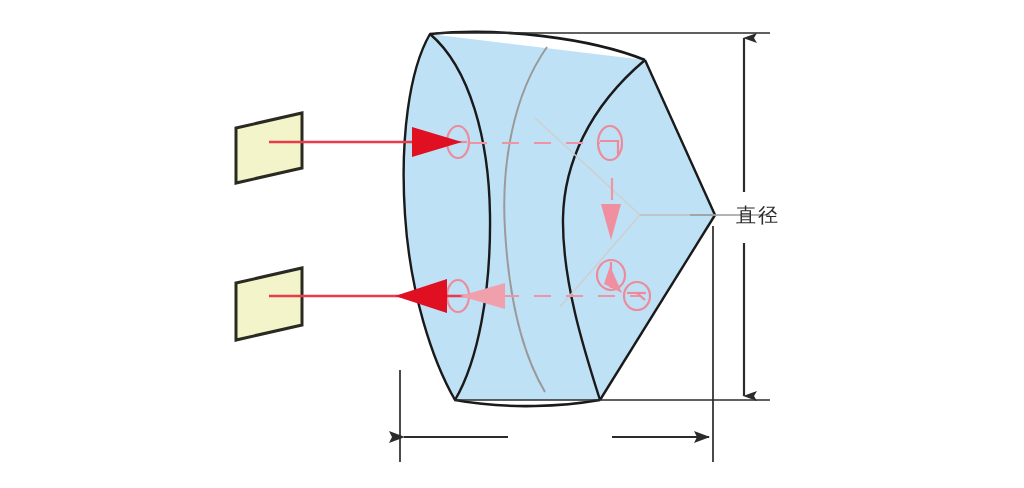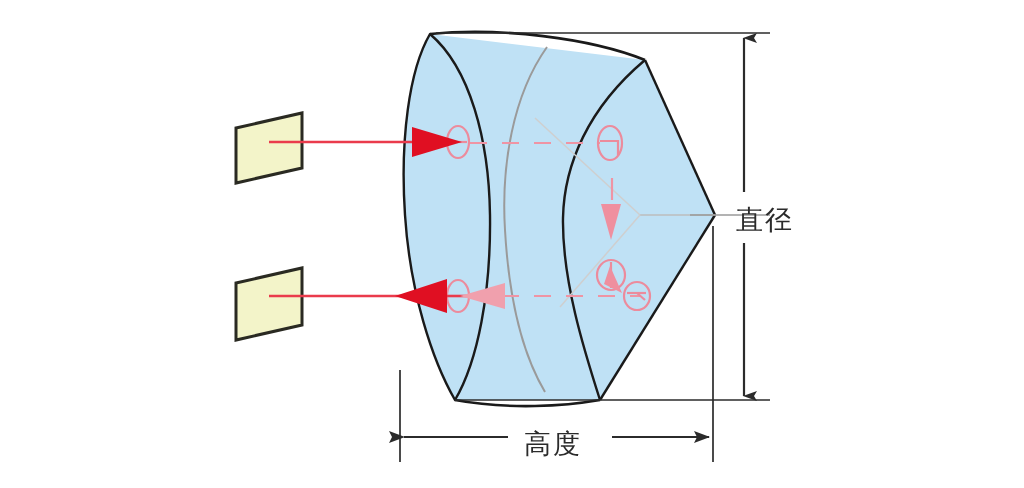--- a/index.html
+++ b/index.html
@@ -1,20 +1,20 @@
 <!DOCTYPE html>
 <html><head>
 <meta charset="utf-8">
 <style>
   html,body{margin:0;padding:0;background:#ffffff;}
   body{width:1024px;height:488px;overflow:hidden;
        font-family:"Liberation Sans","DejaVu Sans",sans-serif;}
   #stage{position:relative;width:1024px;height:488px;background:#fff;}
   #stage svg{position:absolute;left:0;top:0;}
-  .lbl{position:absolute;color:#2b2b2b;font-size:27px;letter-spacing:2px;
+  .lbl{position:absolute;color:#2b2b2b;font-size:20px;letter-spacing:2px;
        font-family:"DejaVu Sans","Liberation Sans",sans-serif;white-space:nowrap;}
   #lbl-diameter{left:736px;top:202px;}
   #lbl-height{left:524px;top:426px;}
 </style>
 </head>
 <body>
 
 <div id="stage">
 
   <svg width="1024" height="488" viewBox="0 0 1024 488">
@@ -134,15 +134,14 @@
       <path d="M 400,370 L 400,462" stroke="#2b2b2b" stroke-width="1.7"></path>
       <path d="M 713,226 L 713,462" stroke="#2b2b2b" stroke-width="1.7"></path>
 
       <path d="M 508,437 L 404,437" stroke="#2b2b2b" stroke-width="2.2" marker-end="url(#mk-dim-left)"></path>
       <path d="M 612,437 L 709,437" stroke="#2b2b2b" stroke-width="2.2" marker-end="url(#mk-dim-right)"></path>
     </g>
   </svg>
 
   <div class="lbl" id="lbl-diameter">直径</div>
 
-  <div class="lbl" id="lbl-height">高度</div>
 
 </div>
 
 </body></html>

